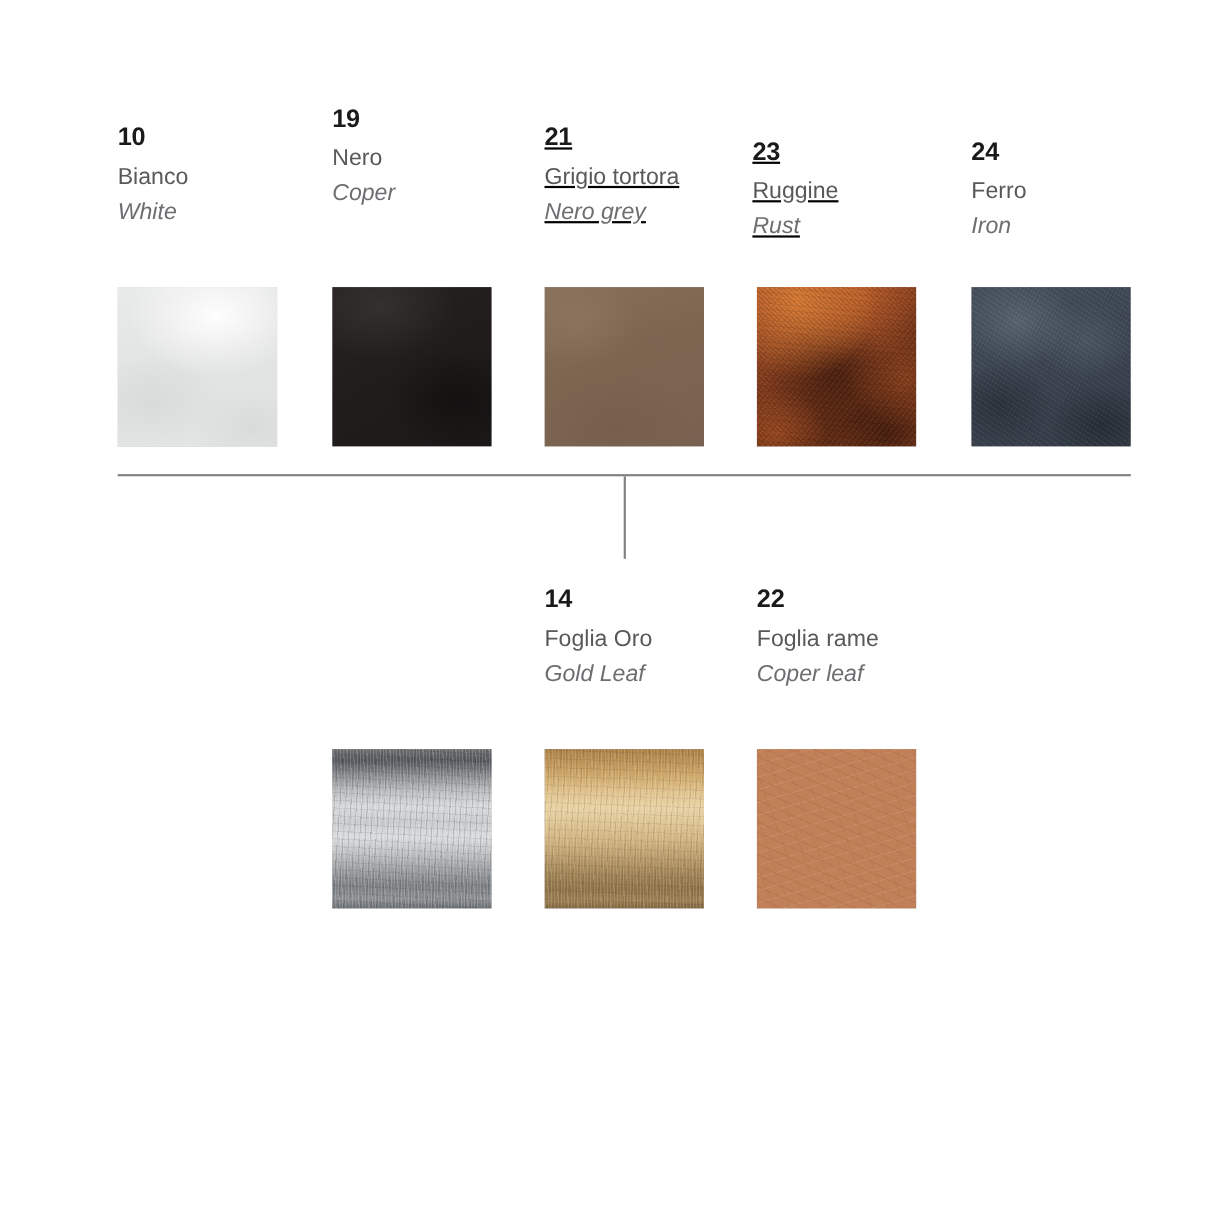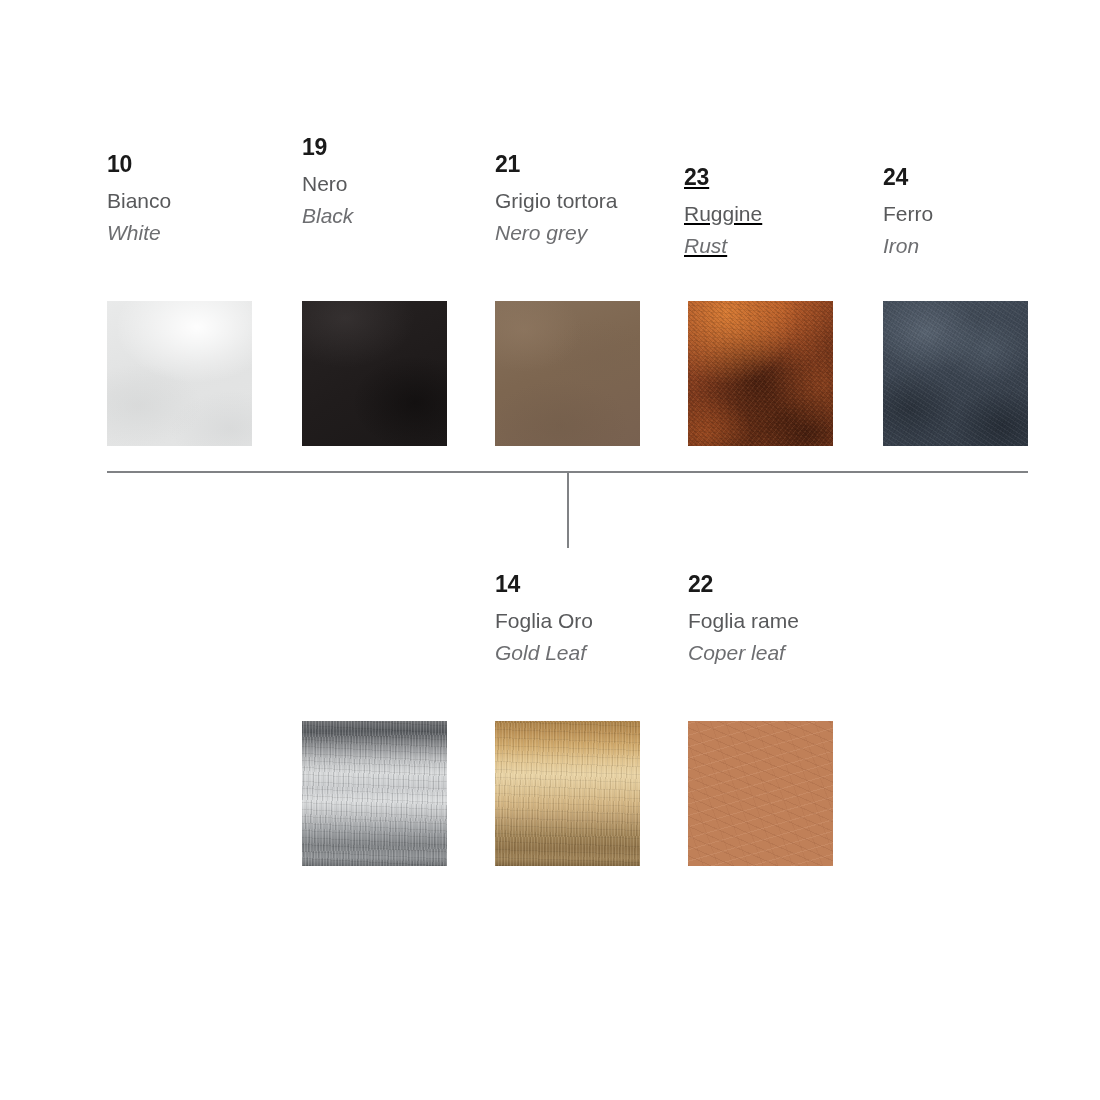--- a/index.html
+++ b/index.html
@@ -12,21 +12,20 @@
     height: 1100px;
     position: relative;
     overflow: hidden;
     font-family: "Liberation Sans", sans-serif;
     -webkit-font-smoothing: antialiased;
   }
 
   .stage {
     position: absolute;
     inset: 0;
-    margin-top: 40px;
   }
 
   
   .group { position: absolute; }
 
   .code {
     font-weight: 700;
     font-size: 23px;
     line-height: 1;
     color: #1a1a1a;
@@ -196,27 +195,27 @@
     <div class="name-it">Bianco</div>
     <div class="name-en">White</div>
   </div>
   <div class="chip" style="left:107px; top:261px;">
     <div class="tex fin-white"></div>
   </div>
 
   <div class="group" style="left:302px; top:96px;">
     <div class="code">19</div>
     <div class="name-it">Nero</div>
-    <div class="name-en">Black</div>
+    <div class="name-en">Coper</div>
   </div>
   <div class="chip" style="left:302px; top:261px;">
     <div class="tex fin-black"></div>
   </div>
 
-  <div class="group" style="left:495px; top:113px;">
+  <div class="group" style="left:495px; top:113px;text-decoration:underline;">
     <div class="code">21</div>
     <div class="name-it">Grigio tortora</div>
     <div class="name-en">Nero grey</div>
   </div>
   <div class="chip" style="left:495px; top:261px;">
     <div class="tex fin-dove"></div>
   </div>
 
   <div class="group" style="left:684px; top:126px;text-decoration:underline;">
     <div class="code">23</div>

